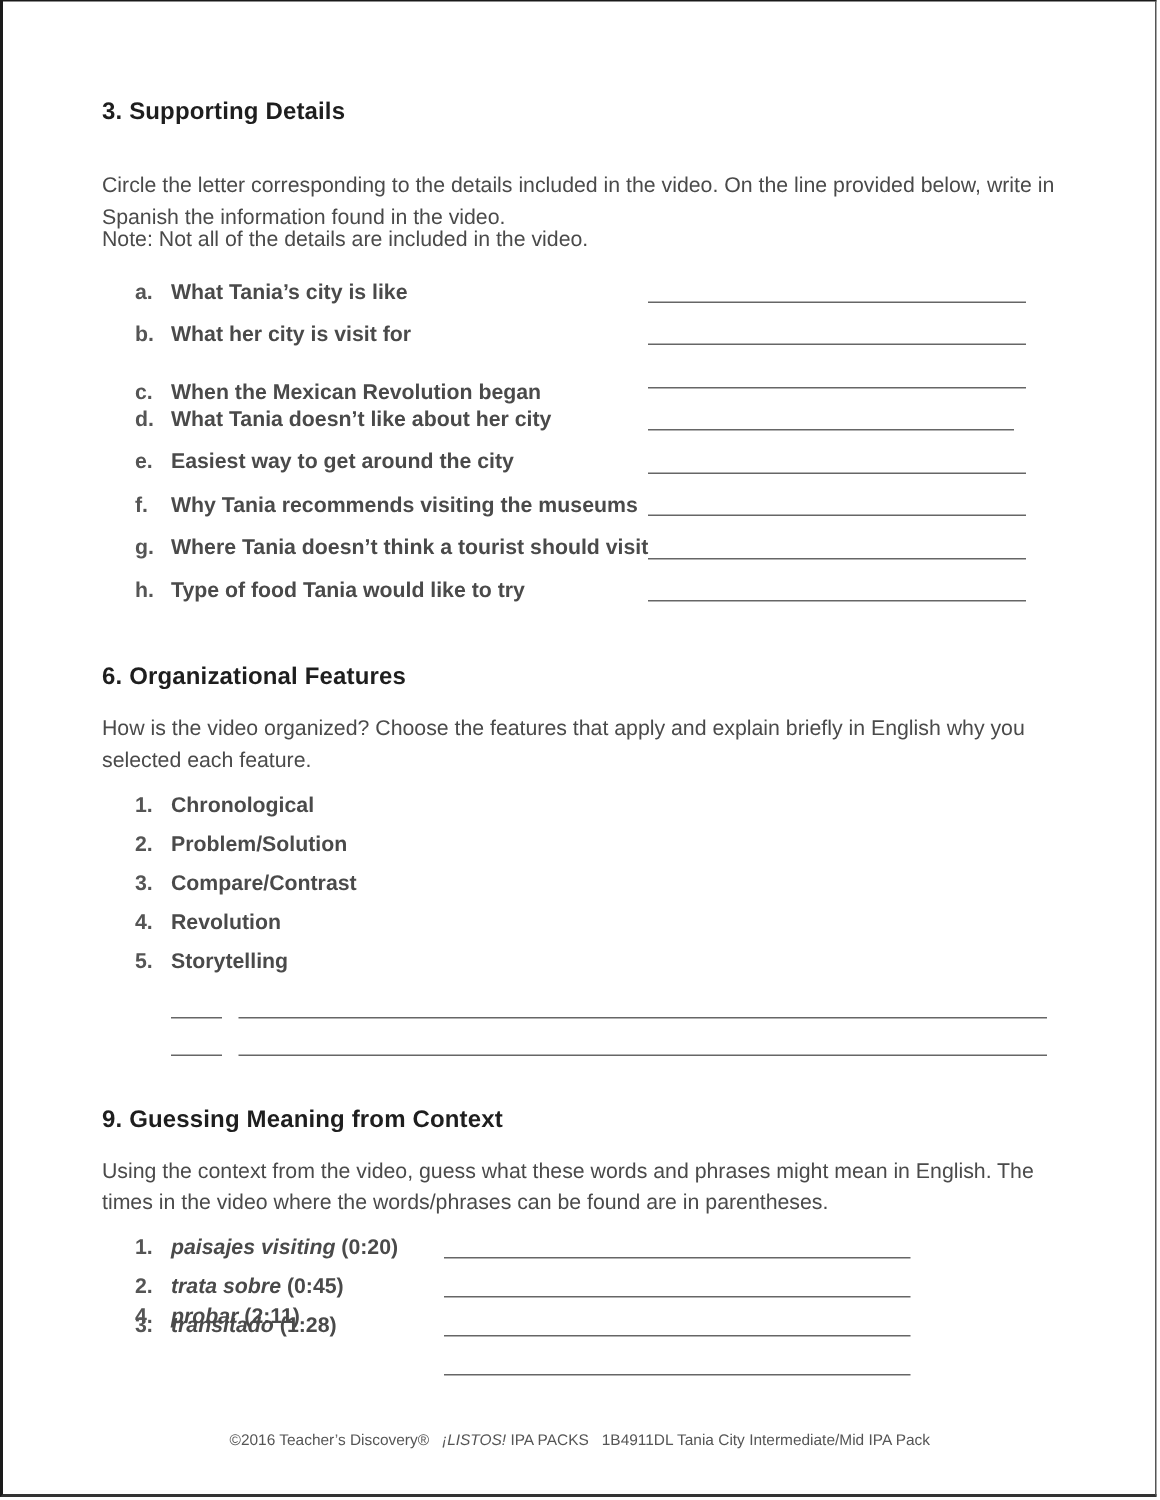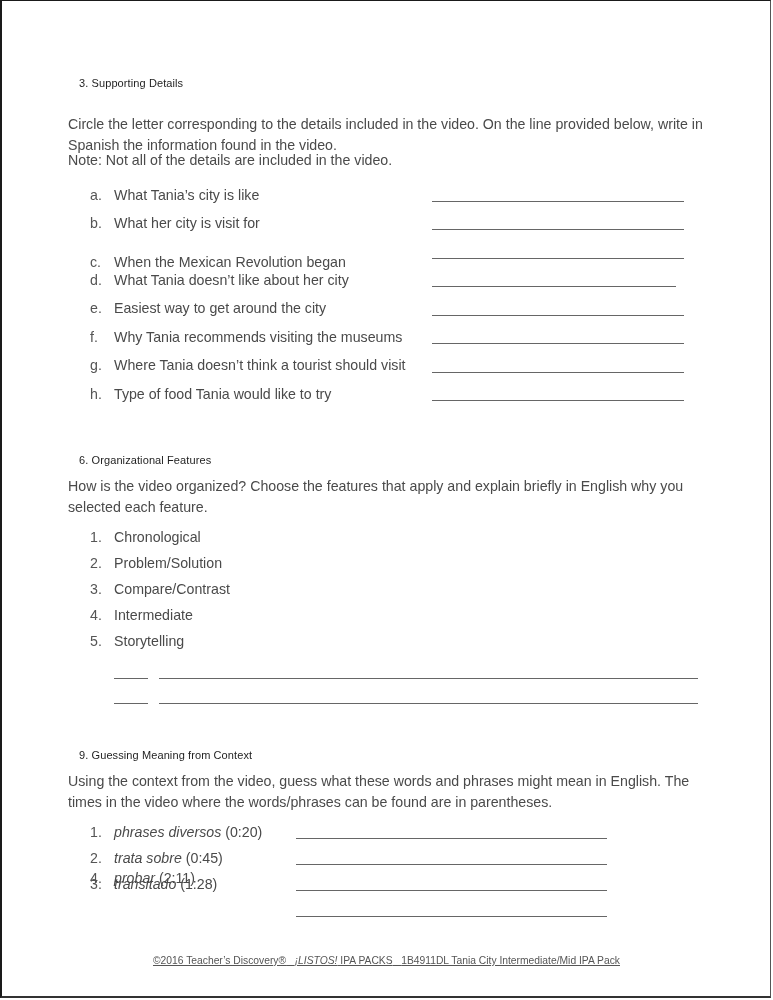--- a/index.html
+++ b/index.html
@@ -1,27 +1,27 @@
 <!DOCTYPE html>
 <html><head>
 <meta charset="utf-8">
 <style>
   html, body { margin:0; padding:0; background:#ffffff; }
   body { width:773px; height:1000px; position:relative; overflow:hidden;
          font-family:"Liberation Sans", sans-serif; color:#444; }
   .frame { position:absolute; left:0; top:0; width:771px; height:998px;
            border-left:2px solid #1a1a1a; border-top:1px solid #1a1a1a;
            border-right:1px solid #555; border-bottom:2px solid #333; box-sizing:border-box; }
-  .h { position:absolute; left:68px; font-size:11px; color:#1e1e1e; margin:11px; font-weight:normal; letter-spacing:0.1px; }
+  .h { position:absolute; left:68px; font-size:16px; color:#1e1e1e; margin:0; font-weight:bold; letter-spacing:0.1px; }
   .p { position:absolute; left:68px; width:640px; font-size:14.2px; line-height:21px; color:#4a4a4a; margin:0; }
-  .row { position:absolute; left:90px; font-size:14.2px; color:#4a4a4a; height:20px; line-height:20px; }
+  .row { position:absolute; left:90px; font-size:14.2px; color:#4a4a4a; height:20px; line-height:20px;font-weight:bold; }
   .row .lbl { display:inline-block; width:24px; color:#555; }
   .line { position:absolute; height:0; border-top:1px solid #666; }
   .footer { position:absolute; top:955px; left:0; width:773px; text-align:center;
-            font-size:10.3px; color:#555;text-decoration:underline; }
+            font-size:10.3px; color:#555; }
   i { font-style:italic; }
 </style>
 </head>
 <body>
 
 <div class="frame"></div>
 
 <h2 class="h" style="top:66px">3. Supporting Details</h2>
 <p class="p" style="top:114px">Circle the letter corresponding to the details included in the video. On the line provided below, write in Spanish the information found in the video.</p>
 <p class="p" style="top:150px">Note: Not all of the details are included in the video.</p>
@@ -52,34 +52,34 @@
   <div class="line" style="top:400px;left:432px;width:252px"></div>
 </div>
 
 <h2 class="h" style="top:443px">6. Organizational Features</h2>
 <p class="p" style="top:476px">How is the video organized? Choose the features that apply and explain briefly in English why you selected each feature.</p>
 
 <div>
   <div class="row" style="top:527px"><span class="lbl">1.</span><span>Chronological</span></div>
   <div class="row" style="top:553px"><span class="lbl">2.</span><span>Problem/Solution</span></div>
   <div class="row" style="top:579px"><span class="lbl">3.</span><span>Compare/Contrast</span></div>
-  <div class="row" style="top:605px"><span class="lbl">4.</span><span>Intermediate</span></div>
+  <div class="row" style="top:605px"><span class="lbl">4.</span><span>Revolution</span></div>
   <div class="row" style="top:631px"><span class="lbl">5.</span><span>Storytelling</span></div>
 </div>
 
 <div class="line" style="top:678px;left:114px;width:34px"></div>
 <div class="line" style="top:678px;left:159px;width:539px"></div>
 <div class="line" style="top:703px;left:114px;width:34px"></div>
 <div class="line" style="top:703px;left:159px;width:539px"></div>
 
 <h2 class="h" style="top:738px">9. Guessing Meaning from Context</h2>
 <p class="p" style="top:771px">Using the context from the video, guess what these words and phrases might mean in English. The times in the video where the words/phrases can be found are in parentheses.</p>
 
 <div>
-  <div class="row" style="top:822px"><span class="lbl">1.</span><i>phrases diversos</i><span> (0:20)</span></div>
+  <div class="row" style="top:822px"><span class="lbl">1.</span><i>paisajes visiting</i><span> (0:20)</span></div>
   <div class="line" style="top:838px;left:296px;width:311px"></div>
 
   <div class="row" style="top:848px"><span class="lbl">2.</span><i>trata sobre</i><span> (0:45)</span></div>
   <div class="line" style="top:864px;left:296px;width:311px"></div>
 
   <div class="row" style="top:874px"><span class="lbl">3.</span><i>transitado</i><span> (1:28)</span></div>
   <div class="line" style="top:890px;left:296px;width:311px"></div>
 
   <div class="row" style="top:868px"><span class="lbl">4.</span><i>probar</i><span> (2:11)</span></div>
   <div class="line" style="top:916px;left:296px;width:311px"></div>

